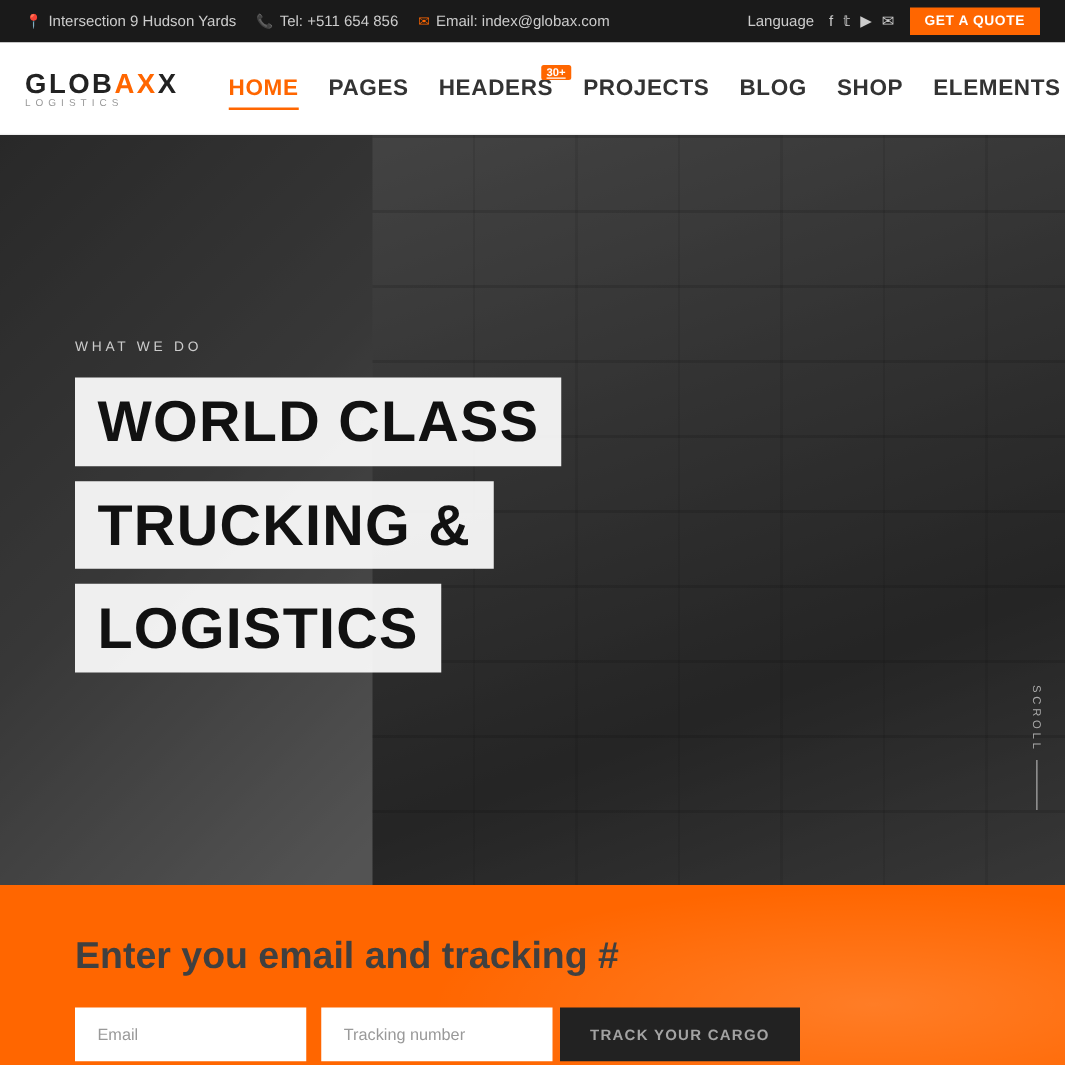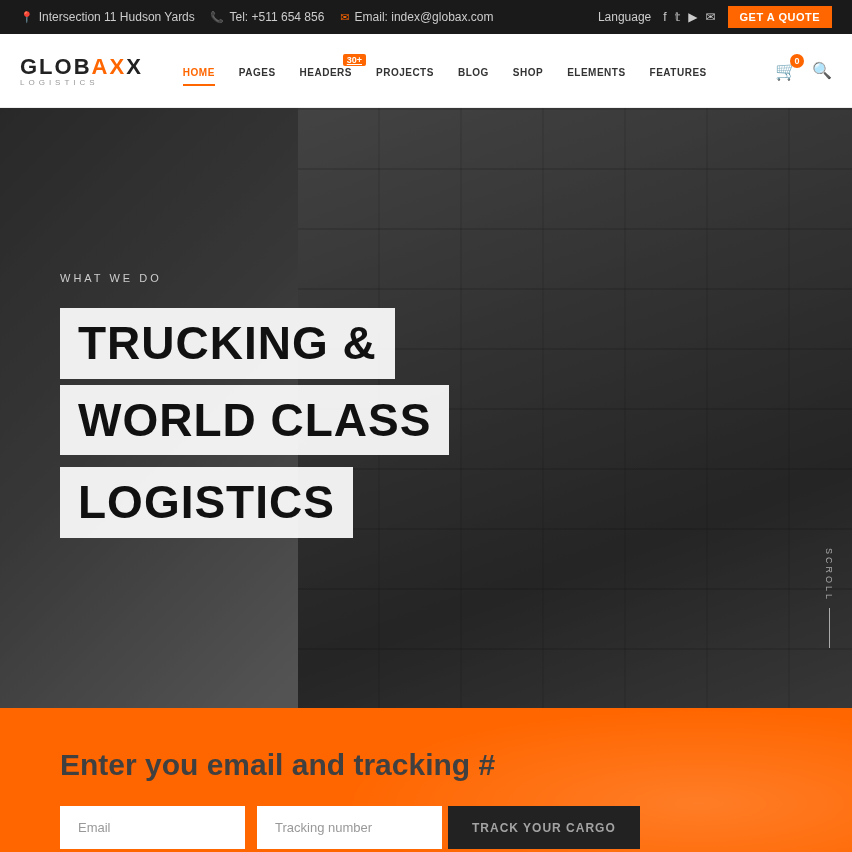--- a/index.html
+++ b/index.html
@@ -53,21 +53,21 @@
     .logo-text span { color: #f60; }
     .logo-sub {
       font-size: 8px;
       letter-spacing: 4px;
       color: #999;
       display: block;
       margin-top: -2px;
     }
     .nav-menu { display: flex; align-items: center; gap: 24px; flex: 1; }
     .nav-item {
-      font-size: 10px;
+      font-size: 18px;
       font-weight: 600;
       color: #333;
       cursor: pointer;
       text-transform: uppercase;
       letter-spacing: 0.5px;
       padding: 8px 0;
       position: relative;
     }
     .nav-item.active { color: #f60; }
     .nav-item.active::after {
@@ -230,21 +230,21 @@
       cursor: pointer;
     }
   </style>
 </head>
 <body>
 
 <div class="top-bar">
   <div class="contact-info">
     <div class="contact-item">
       <span class="icon">📍</span>
-      <span>Intersection 11 Hudson Yards</span>
+      <span>Intersection 9 Hudson Yards</span>
     </div>
     <div class="contact-item">
       <span class="icon">📞</span>
       <span>Tel: +511 654 856</span>
     </div>
     <div class="contact-item">
       <span class="icon">✉</span>
       <span>Email: index@globax.com</span>
     </div>
   </div>
@@ -305,28 +305,28 @@
 
   </div>
 </nav>
 
 <div class="hero">
   <div class="hero-bg"></div>
   <div class="hero-containers"></div>
   <div class="hero-overlay"></div>
   <div class="hero-content">
     <div class="hero-subtitle">WHAT WE DO</div>
+    <div>
+      <div class="hero-title-block">
+        <div class="hero-title">WORLD CLASS</div>
+      </div>
+    </div>
     <div style="margin-top: 6px;">
       <div class="hero-title-block">
         <div class="hero-title">TRUCKING &amp;</div>
-      </div>
-    </div>
-    <div>
-      <div class="hero-title-block">
-        <div class="hero-title">WORLD CLASS</div>
       </div>
     </div>
     <div style="margin-top: 6px;">
       <div class="hero-title-block">
         <div class="hero-title">LOGISTICS</div>
       </div>
     </div>
   </div>
   <div class="scroll-indicator">
     <span class="scroll-text">SCROLL</span>

